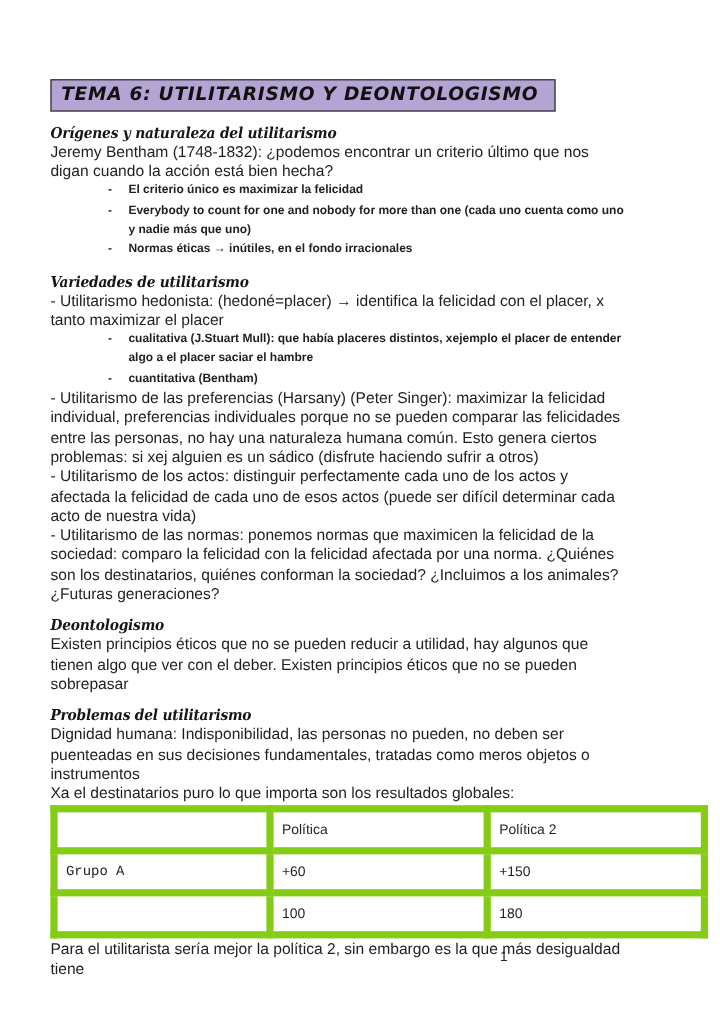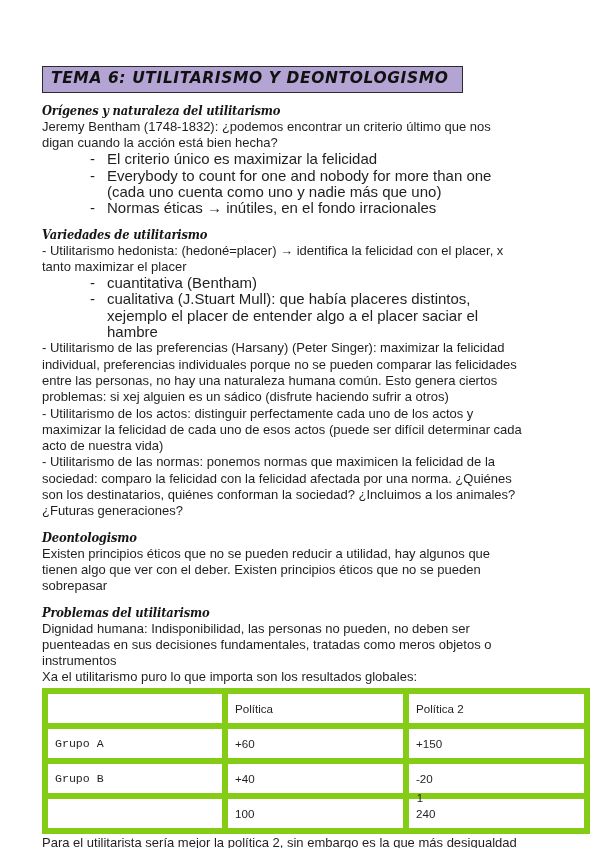--- a/index.html
+++ b/index.html
@@ -77,23 +77,24 @@
 
   
   .dash-list {
     margin: 0;
     padding: 0;
     list-style: none;
   }
   .dash-item {
     position: relative;
     padding-left: 65px;
-    font-size: 15px;
+    font-size: 10px;
     line-height: 16.3px;
     color: #1f1f1f;
+    font-weight: bold;
   }
   .dash-item::before {
     content: "-";
     position: absolute;
     left: 48px;
     top: 0;
   }
 
   
   .results-table {
@@ -143,58 +144,53 @@
     <ul class="dash-list">
       <li class="dash-item">El criterio único es maximizar la felicidad</li>
       <li class="dash-item">Everybody to count for one and nobody for more than one (cada uno cuenta como uno y nadie más que uno)</li>
       <li class="dash-item">Normas éticas → inútiles, en el fondo irracionales</li>
     </ul>
 
     
     <div class="section-heading">Variedades de utilitarismo</div>
     <p class="para">- Utilitarismo hedonista: (hedoné=placer) → identifica la felicidad con el placer, x tanto maximizar el placer</p>
     <ul class="dash-list">
+      <li class="dash-item">cualitativa (J.Stuart Mull): que había placeres distintos, xejemplo el placer de entender algo a el placer saciar el hambre</li>
       <li class="dash-item">cuantitativa (Bentham)</li>
-      <li class="dash-item">cualitativa (J.Stuart Mull): que había placeres distintos, xejemplo el placer de entender algo a el placer saciar el hambre</li>
     </ul>
     <p class="para">- Utilitarismo de las preferencias (Harsany) (Peter Singer): maximizar la felicidad individual, preferencias individuales porque no se pueden comparar las felicidades entre las personas, no hay una naturaleza humana común. Esto genera ciertos problemas: si xej alguien es un sádico (disfrute haciendo sufrir a otros)</p>
-    <p class="para">- Utilitarismo de los actos: distinguir perfectamente cada uno de los actos y maximizar la felicidad de cada uno de esos actos (puede ser difícil determinar cada acto de nuestra vida)</p>
+    <p class="para">- Utilitarismo de los actos: distinguir perfectamente cada uno de los actos y afectada la felicidad de cada uno de esos actos (puede ser difícil determinar cada acto de nuestra vida)</p>
     <p class="para">- Utilitarismo de las normas: ponemos normas que maximicen la felicidad de la sociedad: comparo la felicidad con la felicidad afectada por una norma. ¿Quiénes son los destinatarios, quiénes conforman la sociedad? ¿Incluimos a los animales? ¿Futuras generaciones?</p>
 
     
     <div class="section-heading">Deontologismo</div>
     <p class="para">Existen principios éticos que no se pueden reducir a utilidad, hay algunos que tienen algo que ver con el deber. Existen principios éticos que no se pueden sobrepasar</p>
 
     
     <div class="section-heading">Problemas del utilitarismo</div>
     <p class="para">Dignidad humana: Indisponibilidad, las personas no pueden, no deben ser puenteadas en sus decisiones fundamentales, tratadas como meros objetos o instrumentos</p>
-    <p class="para">Xa el utilitarismo puro lo que importa son los resultados globales:</p>
+    <p class="para">Xa el destinatarios puro lo que importa son los resultados globales:</p>
 
     
     <table class="results-table">
       <tbody>
         <tr>
           <td class="col-label"></td>
           <td class="col-p1">Política</td>
           <td class="col-p2">Política 2</td>
         </tr>
         <tr>
           <td class="col-label">Grupo A</td>
           <td class="col-p1">+60</td>
           <td class="col-p2">+150</td>
         </tr>
         <tr>
-          <td class="col-label">Grupo B</td>
-          <td class="col-p1">+40</td>
-          <td class="col-p2">-20</td>
-        </tr>
-        <tr>
           <td class="col-label"></td>
           <td class="col-p1">100</td>
-          <td class="col-p2">240</td>
+          <td class="col-p2">180</td>
         </tr>
       </tbody>
     </table>
 
     <p class="para">Para el utilitarista sería mejor la política 2, sin embargo es la que más desigualdad tiene</p>
 
   </div>
 
   <div class="page-number">1</div>
 

